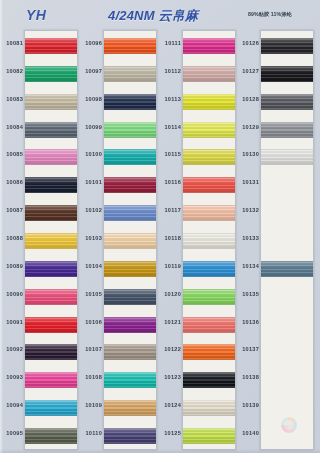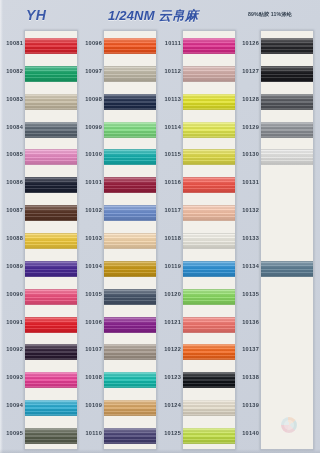--- a/index.html
+++ b/index.html
@@ -99,21 +99,21 @@
 </style>
 </head>
 <body>
 
 <div id="card">
 
   <div id="edge-left"></div>
 
   <div id="header">
     <div class="brand">YH</div>
-    <div class="title">1/24NM 云帛麻</div>
+    <div class="title">4/24NM 云帛麻</div>
     <div class="composition">89%粘胶 11%涤纶</div>
   </div>
 
   <div id="columns-root">
       <div class="col" style="left: 24px;">
         <div class="col-inner" style="width: 52px; height: 418px;">
           <div class="swatch" title="10081 red" style="top: 6.93333px; height: 16px; background: rgb(224, 34, 44);">
             <div class="threads"></div>
             <div class="sheen"></div>
           </div>

